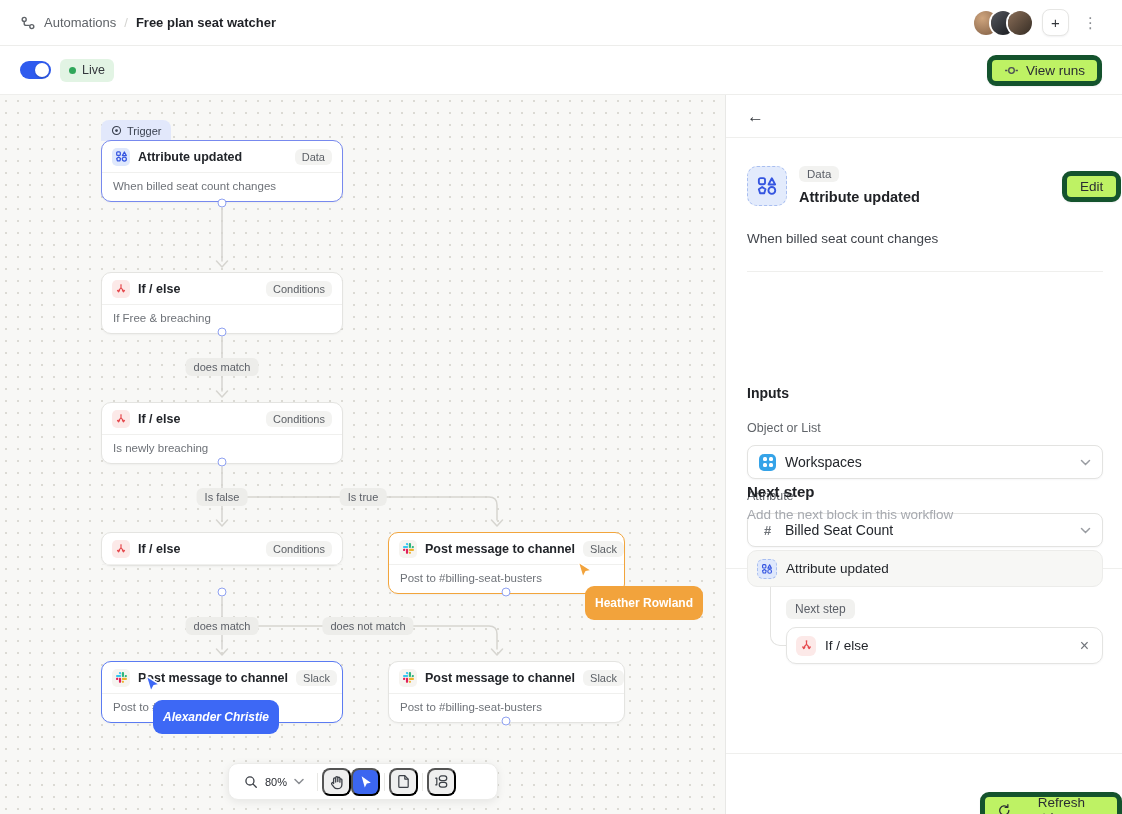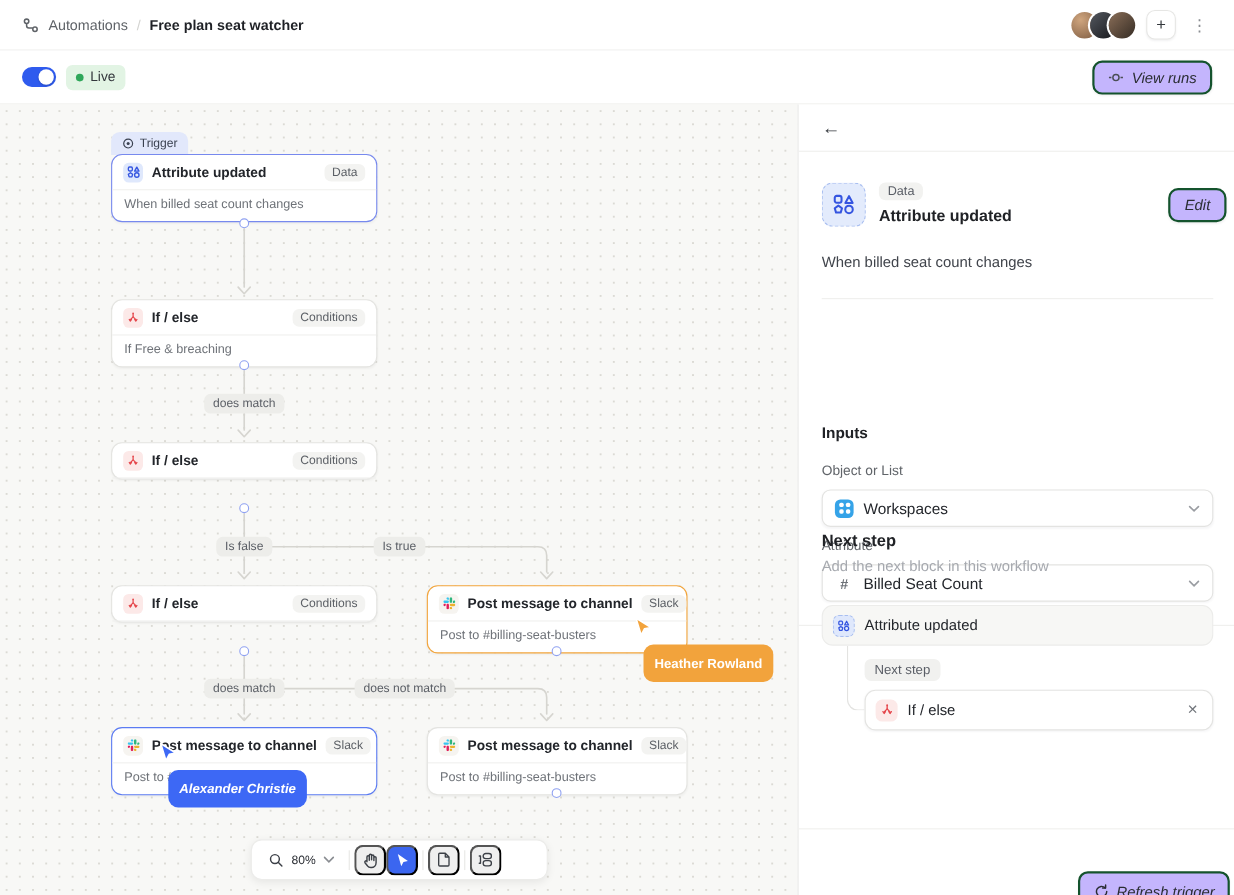--- a/index.html
+++ b/index.html
@@ -29,22 +29,22 @@
 
   
   .statusbar { position:absolute; left:0; top:46px; width:1122px; height:49px; background:#fff;
                border-bottom:1px solid #eeeeec; display:flex; align-items:center; padding:0 20px; }
   .toggle { width:31px; height:18px; border-radius:10px; background:#2f5bee; position:relative; cursor:pointer; }
   .toggle .knob { position:absolute; right:2px; top:2px; width:14px; height:14px; border-radius:50%; background:#fff;
                   box-shadow:0 1px 2px rgba(0,0,0,.2); }
   .live-pill { margin-left:9px; display:flex; align-items:center; gap:6px; background:#e2f4e4; border-radius:6px;
                height:23px; padding:0 9px; font-size:12.5px; color:#33373c; }
   .live-dot { width:7px; height:7px; border-radius:50%; background:#2fa75a; }
-  .btn { display:flex; align-items:center; gap:7px; background:#c4b5fd; border:2px solid #14532d; border-radius:9px;
-         box-shadow:0 1px 2px rgba(16,24,40,.06); font-size:13.5px; font-weight:500; color:#2a2d33; cursor:pointer;font-style:italic; }
+  .btn { display:flex; align-items:center; gap:7px; background:#bef264; border:5px solid #14532d; border-radius:9px;
+         box-shadow:0 1px 2px rgba(16,24,40,.06); font-size:13.5px; font-weight:500; color:#2a2d33; cursor:pointer; }
   .view-runs { margin-left:auto; height:31px; padding:0 12px; }
 
   
   .main { position:absolute; left:0; top:95px; width:1122px; height:719px; }
   .canvas { position:absolute; left:0; top:0; width:725px; height:719px; background:#f8f8f6;
             background-image:radial-gradient(circle, #dbdad4 1px, transparent 1.3px); background-size:12px 12px; overflow:hidden; }
   .edges { position:absolute; left:0; top:0; pointer-events:none; }
 
   
   .trigger-tab { position:absolute; left:101px; top:25px; height:21px; display:flex; align-items:center; gap:5px;
@@ -242,20 +242,21 @@
           <span class="nicon branch">
             <svg width="12" height="12" viewBox="0 0 16 16" fill="none" stroke="#e5484d" stroke-width="1.5" stroke-linecap="round" stroke-linejoin="round">
               <circle cx="8" cy="2.6" r="1.1" fill="#e5484d" stroke="none"></circle>
               <path d="M8,3.6 V5.6 M8,5.6 C8,8.6 4.7,8.2 4.7,11 M8,5.6 C8,8.6 11.3,8.2 11.3,11"></path>
               <path d="M3.3,9.8 L4.7,11.8 L6.1,9.8 M9.9,9.8 L11.3,11.8 L12.7,9.8"></path>
             </svg>
           </span>
           <span class="ntitle">If / else</span>
           <span class="nbadge">Conditions</span>
         </div>
+        <div class="node-body">Is newly breaching</div>
       </div>
 
       <div class="node n-if3">
         <div class="node-head">
           <span class="nicon branch">
             <svg width="12" height="12" viewBox="0 0 16 16" fill="none" stroke="#e5484d" stroke-width="1.5" stroke-linecap="round" stroke-linejoin="round">
               <circle cx="8" cy="2.6" r="1.1" fill="#e5484d" stroke="none"></circle>
               <path d="M8,3.6 V5.6 M8,5.6 C8,8.6 4.7,8.2 4.7,11 M8,5.6 C8,8.6 11.3,8.2 11.3,11"></path>
               <path d="M3.3,9.8 L4.7,11.8 L6.1,9.8 M9.9,9.8 L11.3,11.8 L12.7,9.8"></path>
             </svg>

